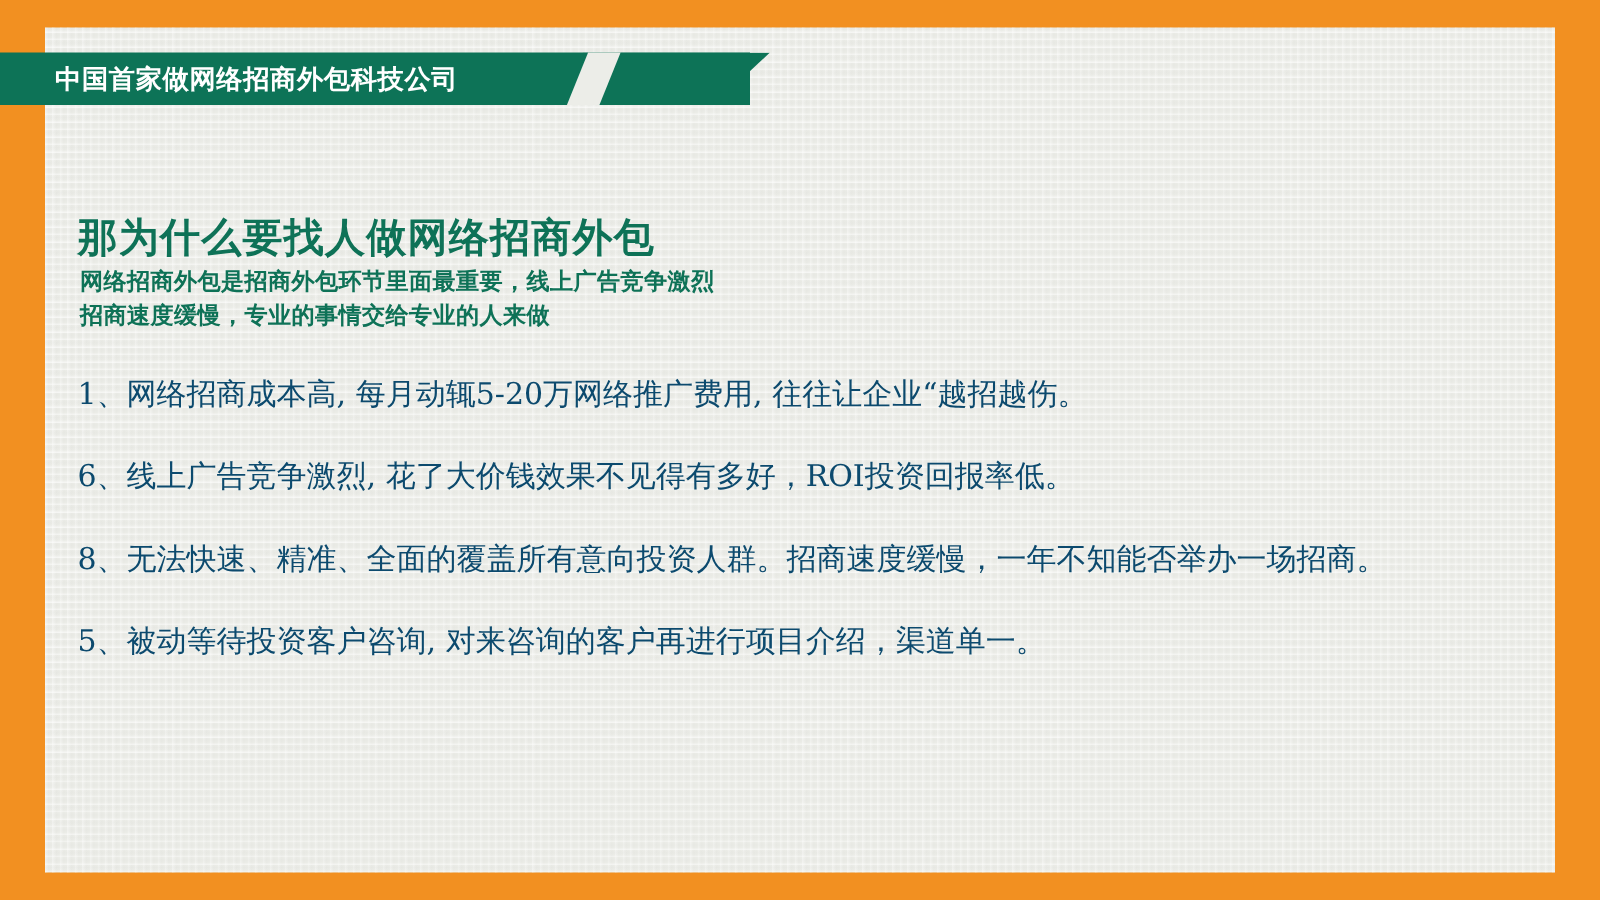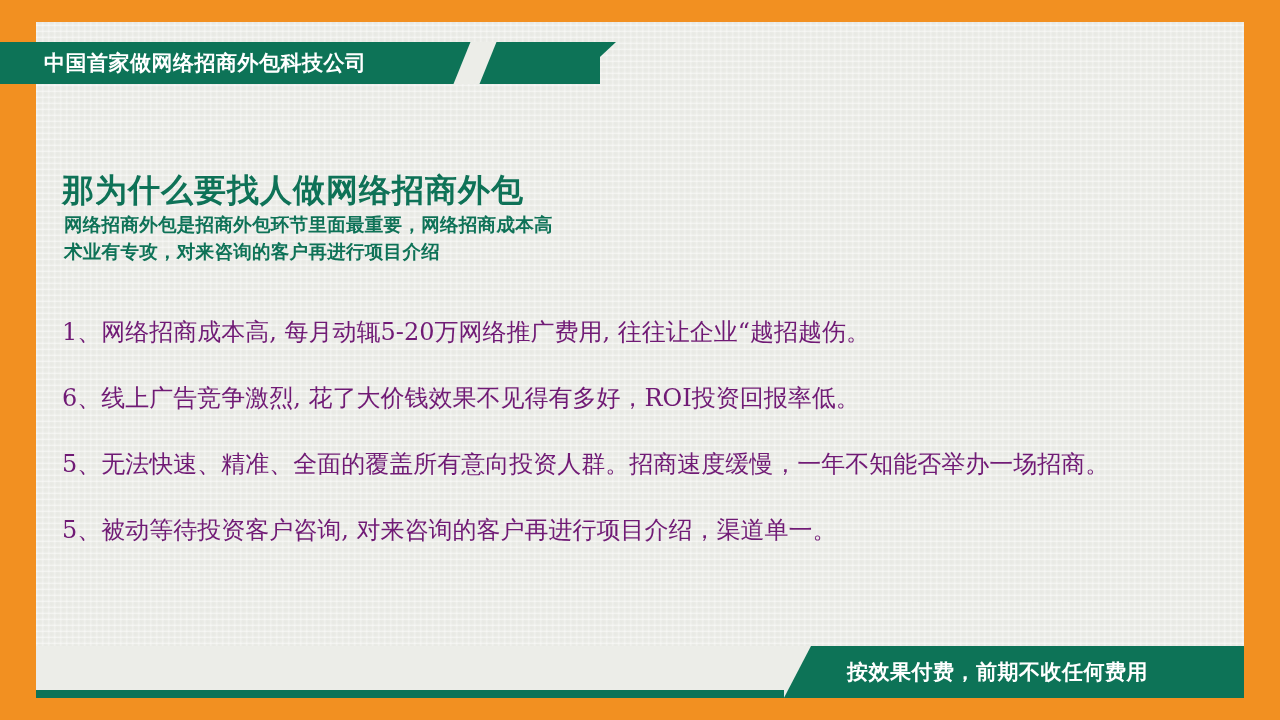--- a/index.html
+++ b/index.html
@@ -91,23 +91,23 @@
     color: #0E7257;
     font-size: 18.5px;
     font-weight: bold;
     line-height: 27px;
     letter-spacing: 0.3px;
   }
   
   .body {
     position: absolute;
     left: 62px;
-    top: 314px;
+    top: 297px;
     width: 1130px;
-    color: #701a75;
+    color: #0c4a6e;
     font-family: "DejaVu Serif", "Liberation Serif", serif;
     font-size: 24px;
     line-height: 36px;
   }
   .body p {
     margin: 0 0 30px 0;
   }
   .body p:last-child { margin-bottom: 0; }
 
   
@@ -157,30 +157,24 @@
 
   <div class="top-banner-tail"></div>
   <div class="top-banner">
     <span class="tb-text">中国首家做网络招商外包科技公司</span>
   </div>
   <div class="banner-notch"></div>
 
   <div class="headline">那为什么要找人做网络招商外包</div>
 
   <div class="sub">
-    <div>网络招商外包是招商外包环节里面最重要，网络招商成本高</div>
-    <div>术业有专攻，对来咨询的客户再进行项目介绍</div>
+    <div>网络招商外包是招商外包环节里面最重要，线上广告竞争激烈</div>
+    <div>招商速度缓慢，专业的事情交给专业的人来做</div>
   </div>
 
   <div class="body">
     <p>1、网络招商成本高, 每月动辄5-20万网络推广费用, 往往让企业“越招越伤。</p>
     <p>6、线上广告竞争激烈, 花了大价钱效果不见得有多好，ROI投资回报率低。</p>
-    <p>5、无法快速、精准、全面的覆盖所有意向投资人群。招商速度缓慢，一年不知能否举办一场招商。</p>
+    <p>8、无法快速、精准、全面的覆盖所有意向投资人群。招商速度缓慢，一年不知能否举办一场招商。</p>
     <p>5、被动等待投资客户咨询, 对来咨询的客户再进行项目介绍，渠道单一。</p>
   </div>
 
-  <div class="bottom-bar">
-    <div class="bottom-notch">
-      <div class="bottom-sliver"></div>
-    </div>
-    <span class="bottom-text">按效果付费，前期不收任何费用</span>
-  </div>
 </div>
 
 </body></html>

